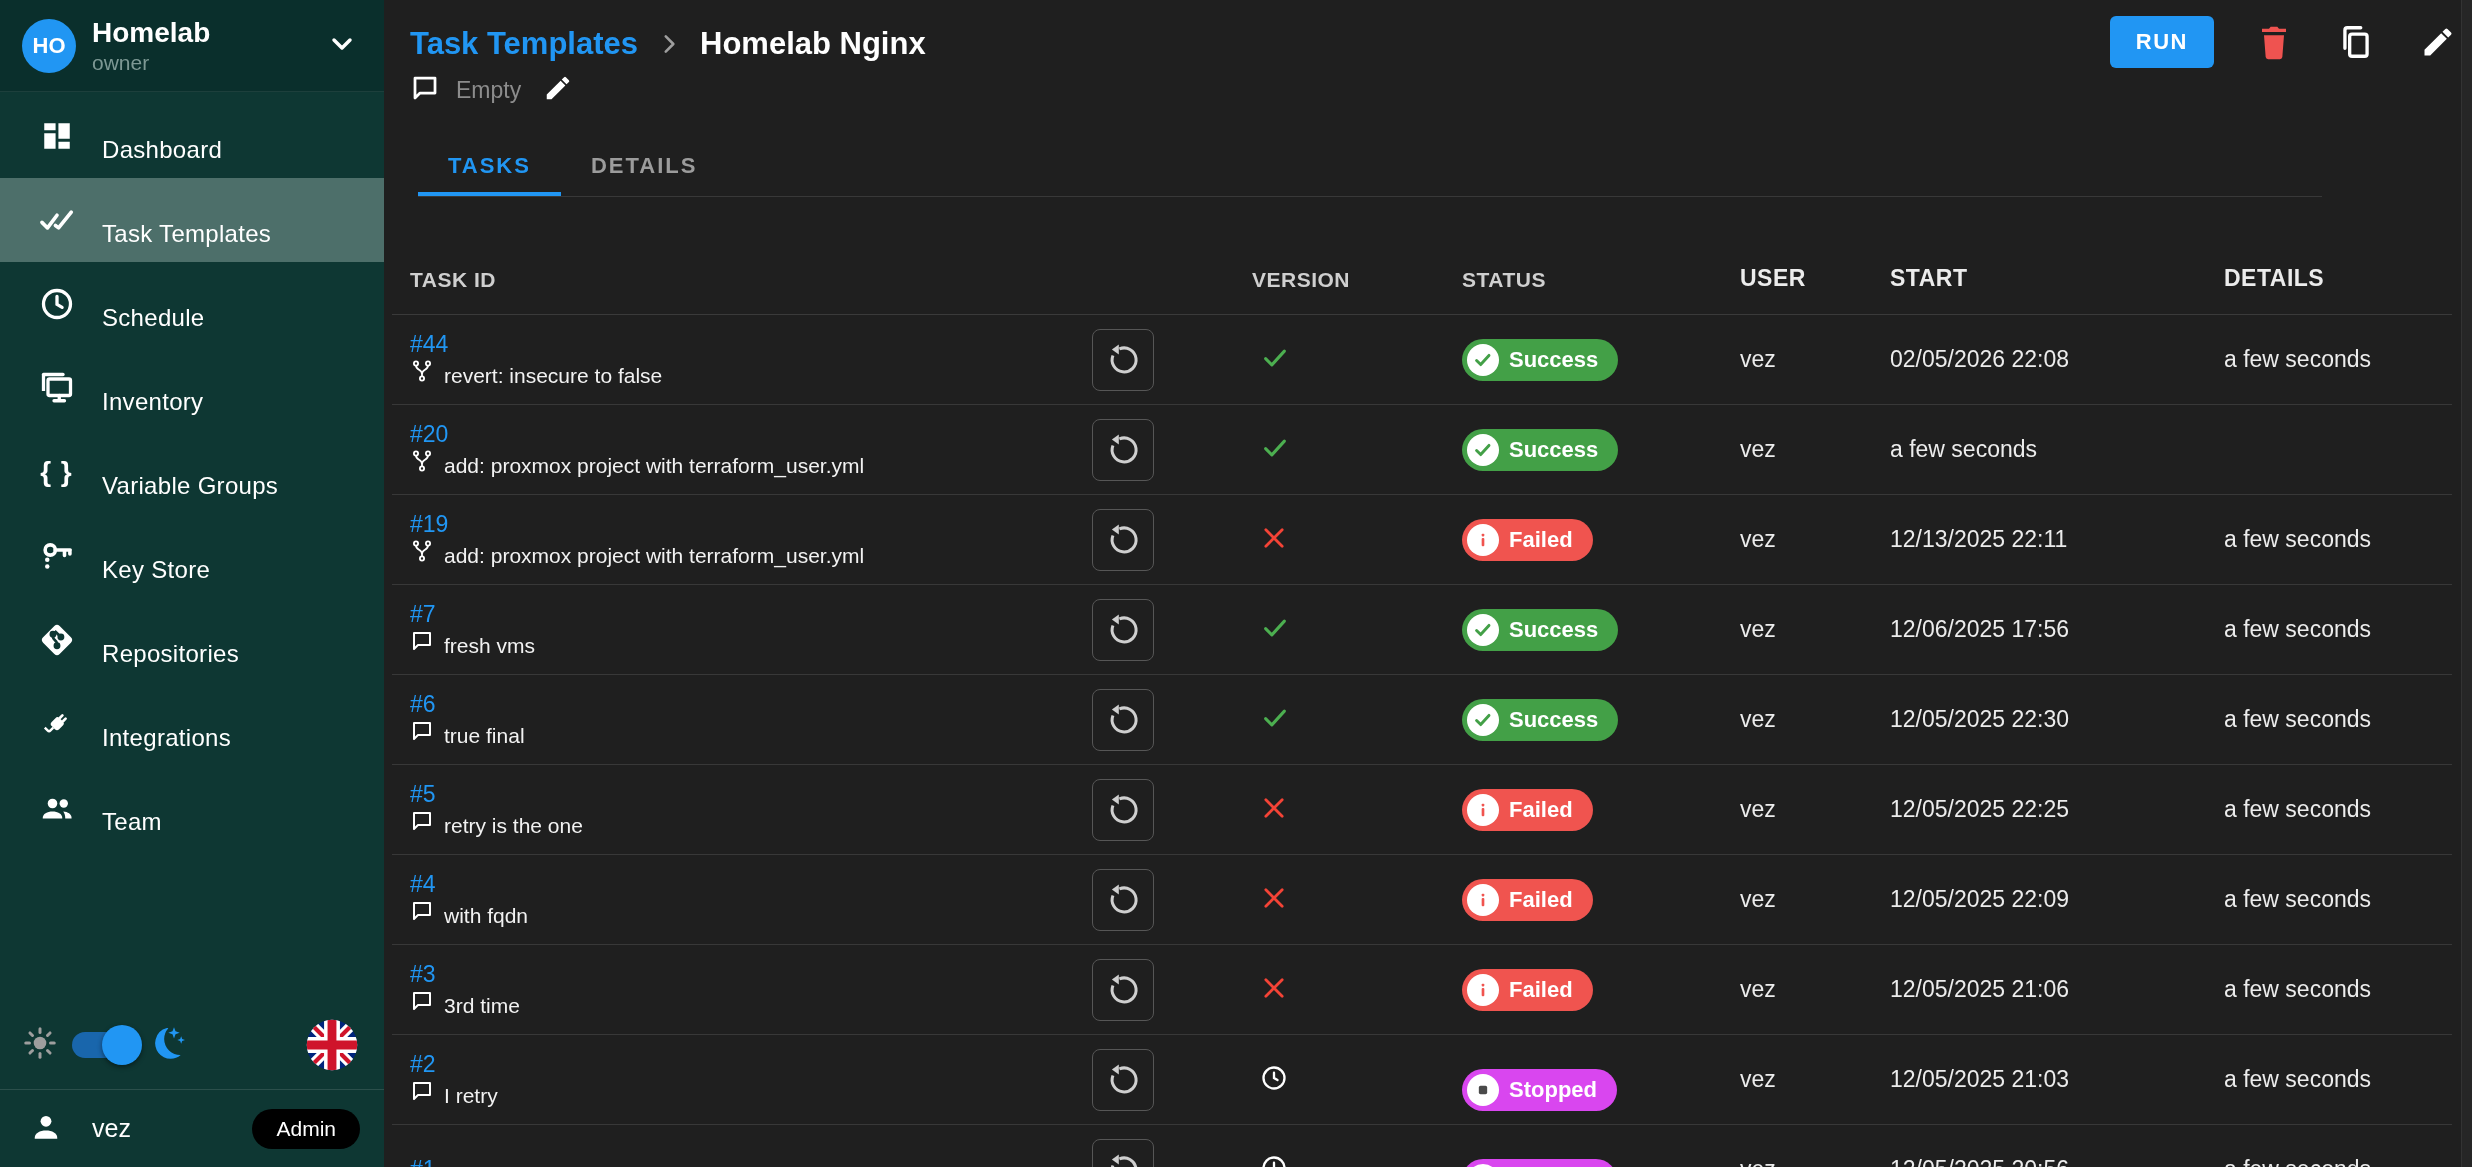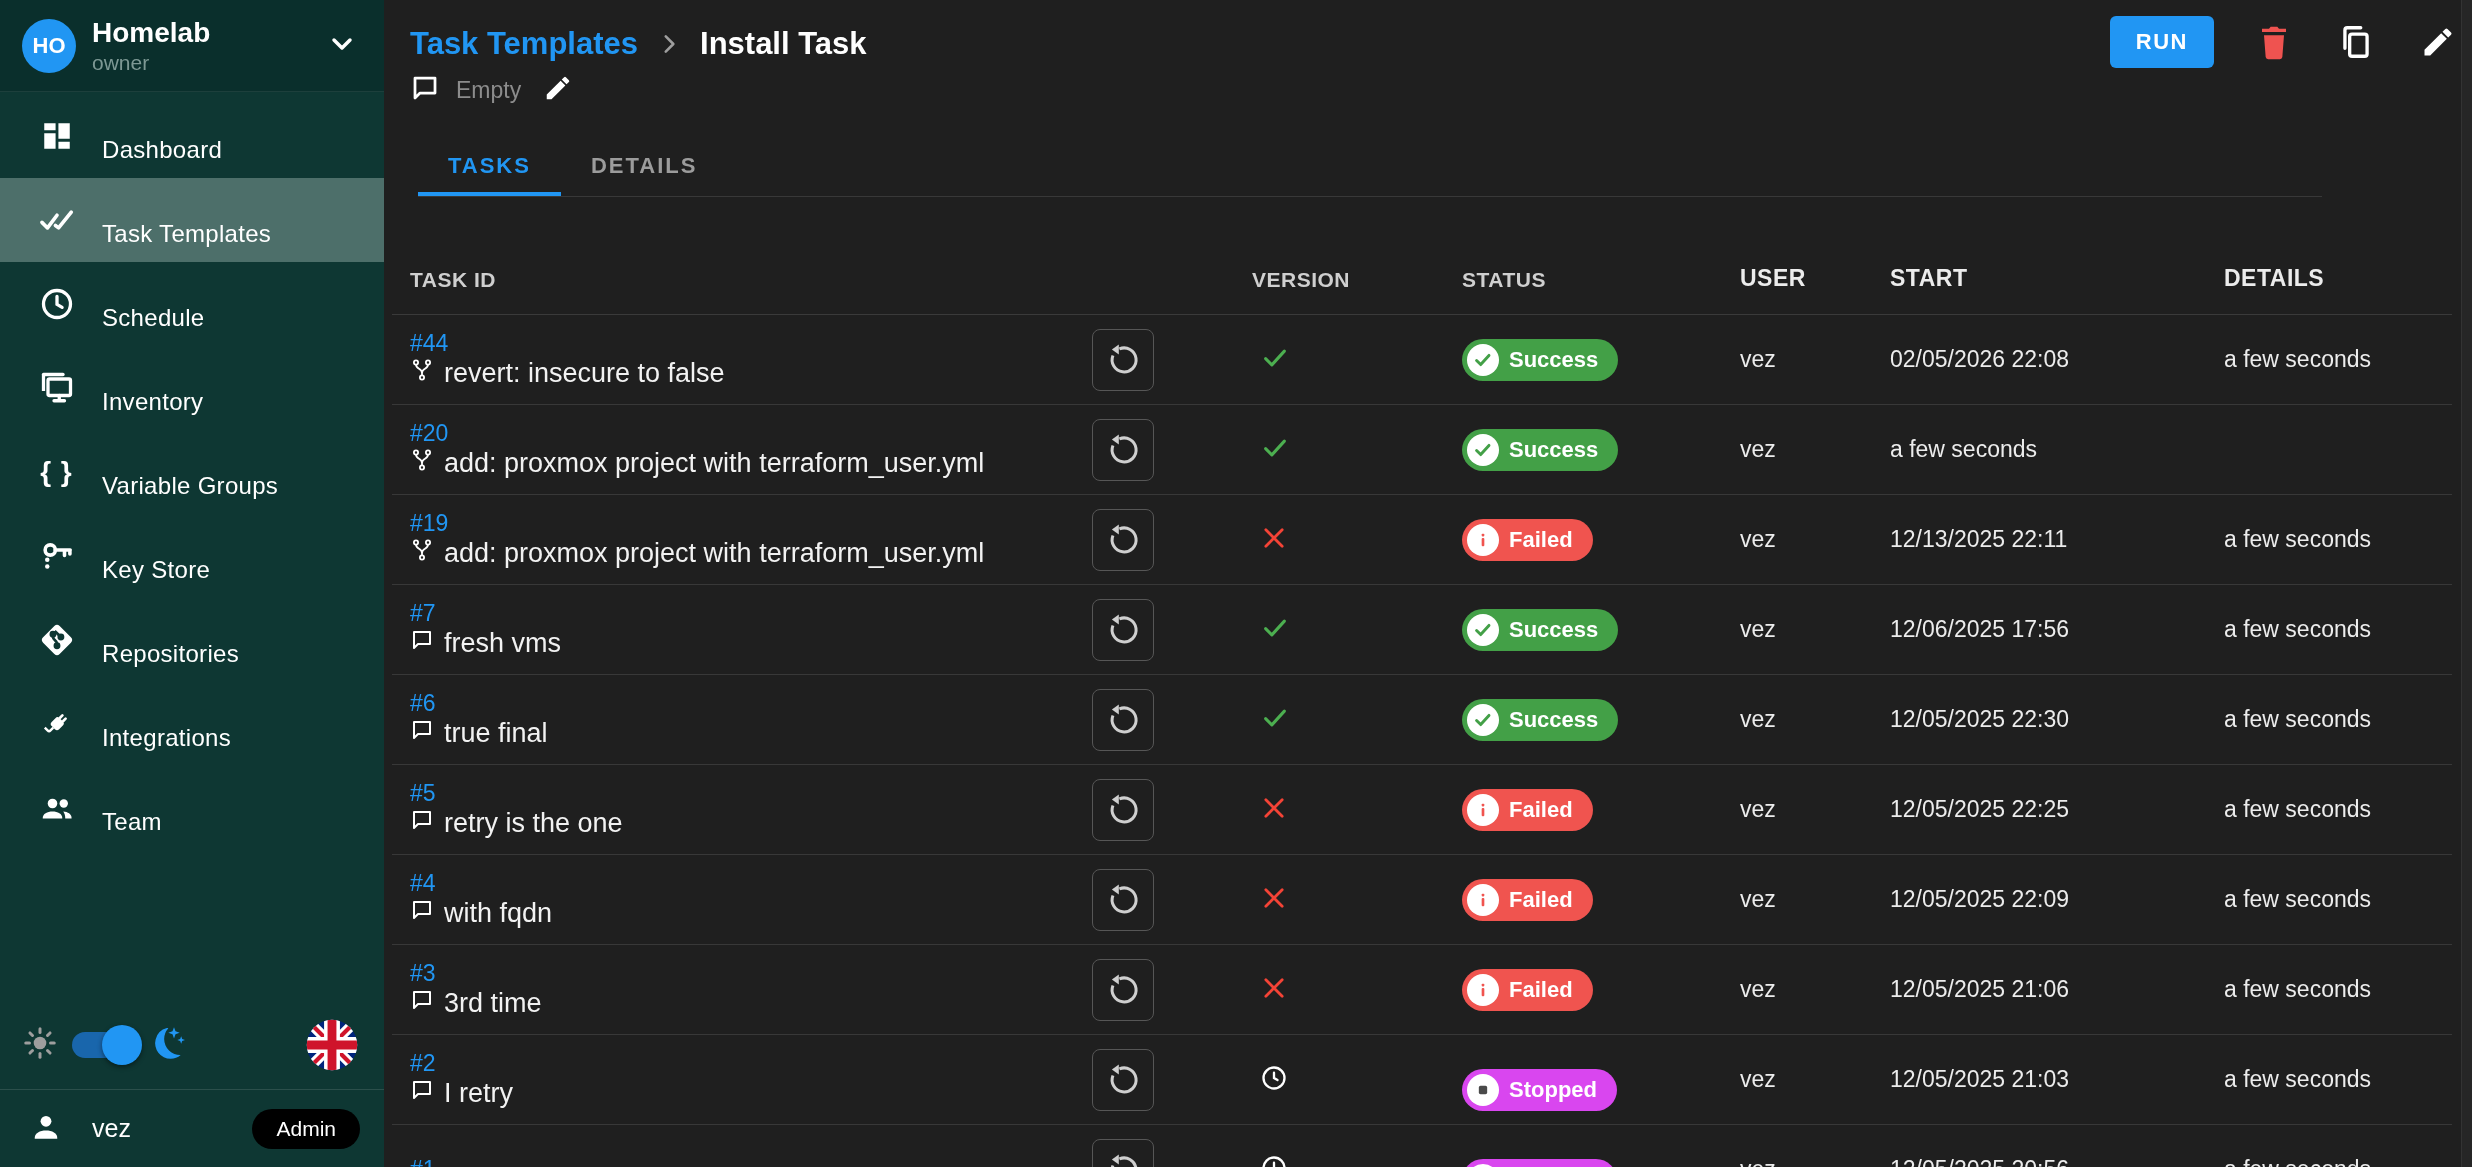--- a/index.html
+++ b/index.html
@@ -63,21 +63,21 @@
   .c-version { flex:0 0 210px; display:flex; align-items:center; }
   .c-status { flex:0 0 278px; display:flex; align-items:center; }
   .c-user { flex:0 0 150px; display:flex; align-items:center; color:#ececec; font-size:23px; }
   .c-start { flex:0 0 334px; display:flex; align-items:center; color:#ececec; font-size:23px; }
   .c-duration { flex:1; display:flex; align-items:center; color:#ececec; font-size:23px; }
   .thead .c-rerun, .thead .c-version, .thead .c-status, .thead .c-user, .thead .c-start, .thead .c-duration { align-items:flex-end; }
 
   .trow { height:90px; border-bottom:1px solid #383838; }
   .trow .c-id { display:flex; flex-direction:column; justify-content:center; }
   .task-id { color:#2196f3; font-size:23px; text-decoration:none; cursor:pointer; width:max-content; }
-  .task-msg { display:flex; align-items:center; margin-top:1px; color:#f2f2f2; font-size:27px; }
+  .task-msg { display:flex; align-items:flex-end; margin-top:1px; color:#f2f2f2; font-size:21px; }
   .msg-icon { margin-right:10px; flex:0 0 auto; }
   .rerun-btn { width:62px; height:62px; border:1px solid #565656; border-radius:8px; background:transparent;
                display:flex; align-items:center; justify-content:center; cursor:pointer; }
   .ver { margin-left:8px; }
   .badge { display:inline-flex; align-items:center; height:42px; border-radius:21px; padding-right:20px; cursor:default; }
   .badge-circle { width:32px; height:32px; border-radius:50%; background:#fff; margin:0 10px 0 5px;
                   display:flex; align-items:center; justify-content:center; }
   .badge-text { color:#fff; font-size:22px; font-weight:bold; }
   .badge.st-success { background:#43a047; }
   .badge.st-failed { background:#f0544f; }
@@ -258,21 +258,21 @@
   <main class="main">
 
     <div class="main-header">
       <div class="breadcrumb">
         <a class="crumb-link">Task Templates</a>
         <span class="crumb-sep">
           <svg width="26" height="26" viewBox="0 0 24 24">
               <path d="M9 5l7 7-7 7" fill="none" stroke="#9e9e9e" stroke-width="2.4" stroke-linecap="round" stroke-linejoin="round"></path>
             </svg>
         </span>
-        <span class="crumb-current">Install Task</span>
+        <span class="crumb-current">Homelab Nginx</span>
       </div>
 
       <div class="desc-row">
         <span>
           <svg width="30" height="30" viewBox="0 0 24 24">
               <path d="M4 4h16v12H8l-4 4z" fill="none" stroke="#fff" stroke-width="2.2" stroke-linejoin="round"></path>
             </svg>
         </span>
         <span class="desc-text">Empty</span>
         <span>

